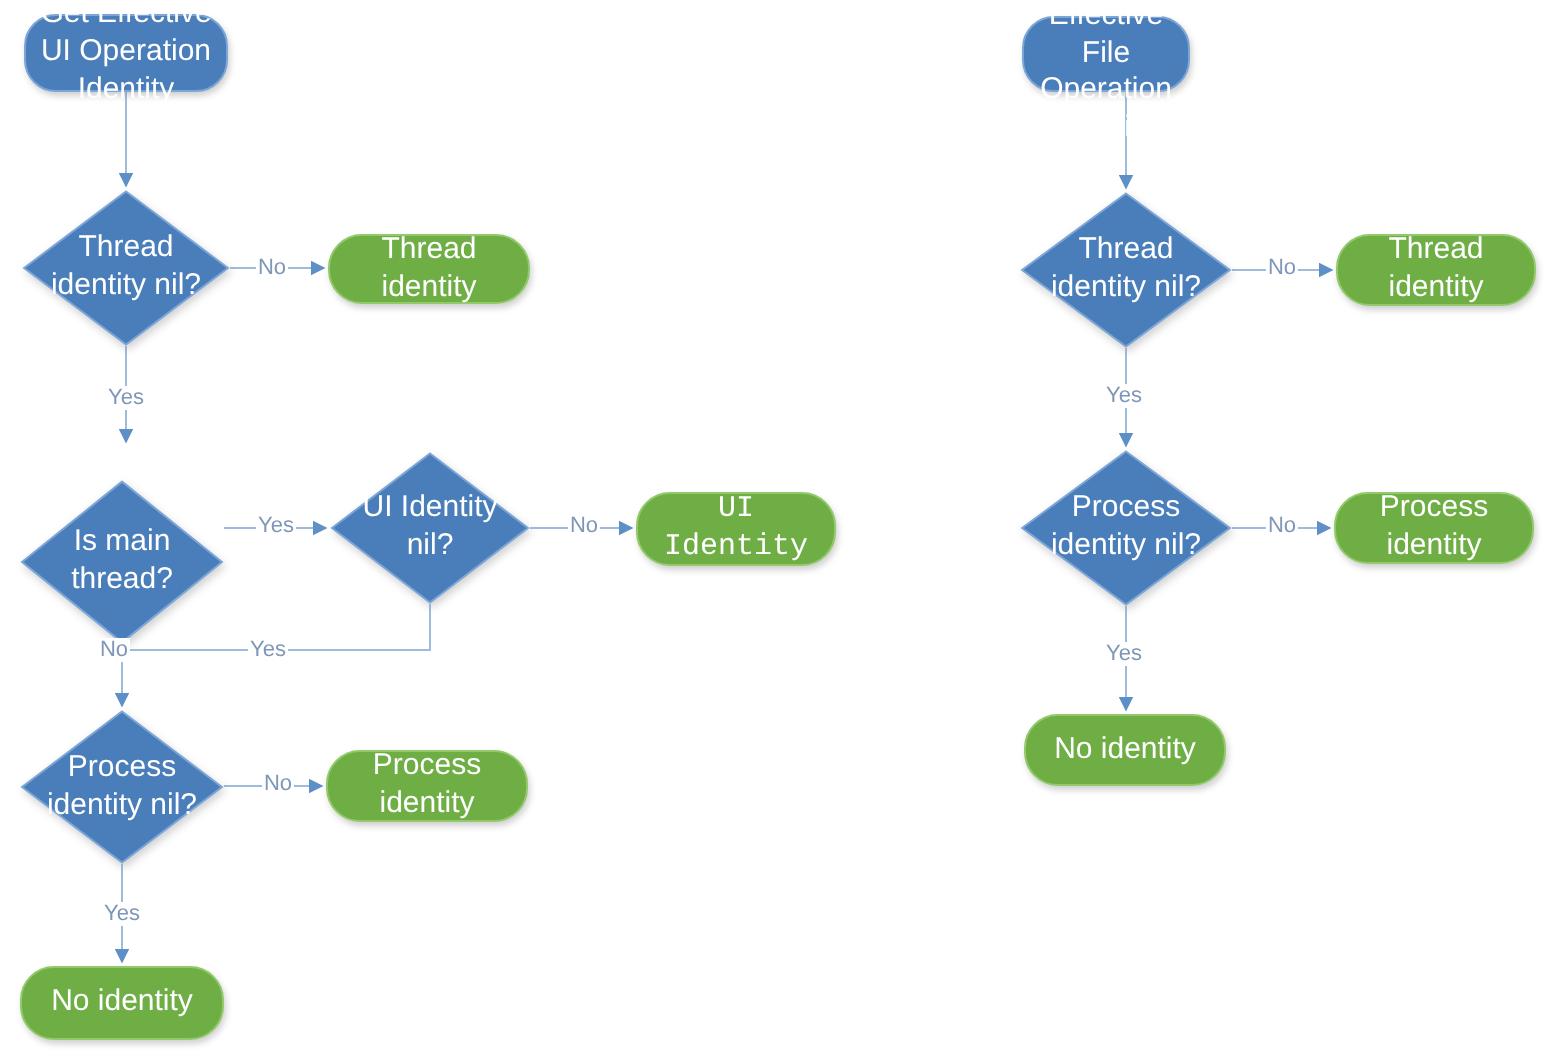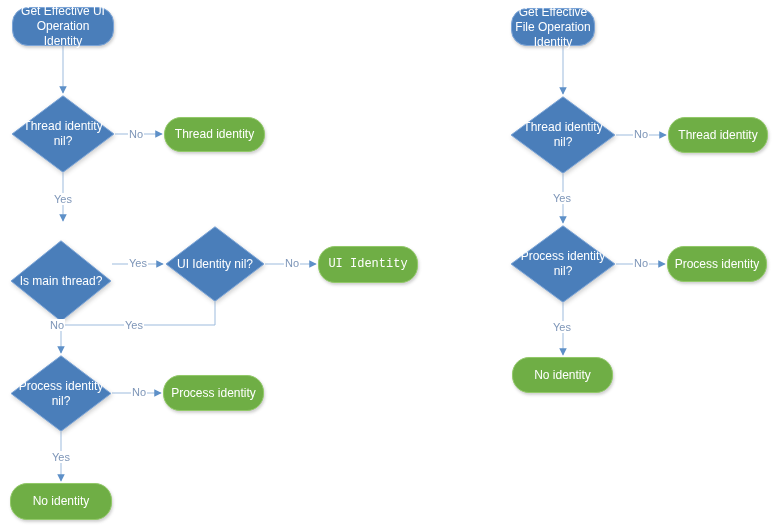--- a/index.html
+++ b/index.html
@@ -8,21 +8,21 @@
 
   svg.edges { position: absolute; left: 0; top: 0; width: 778px; height: 532px; }
   .edge { stroke: var(--line_color, #9DBBDD); stroke-width: 1; fill: none; }
   .arrowhead { fill: var(--arrow_color, #5E90C8); }
 
   .node {
     position: absolute;
     display: flex; align-items: center; justify-content: center;
     text-align: center;
     color: var(--node_text, #ffffff);
-    font-size: 12px; line-height: 1.25;
+    font-size: 15px; line-height: 1.25;
     box-sizing: border-box;
   }
   .pill {
     background: var(--node_blue, #4A7EBA);
     border: 1px solid var(--node_blue_border, #7CA5D8);
     border-radius: 17px;
     box-shadow: 1px 2px 3px rgba(150,150,150,0.45);
     padding: 0 3px;
   }
   .pill.green {

